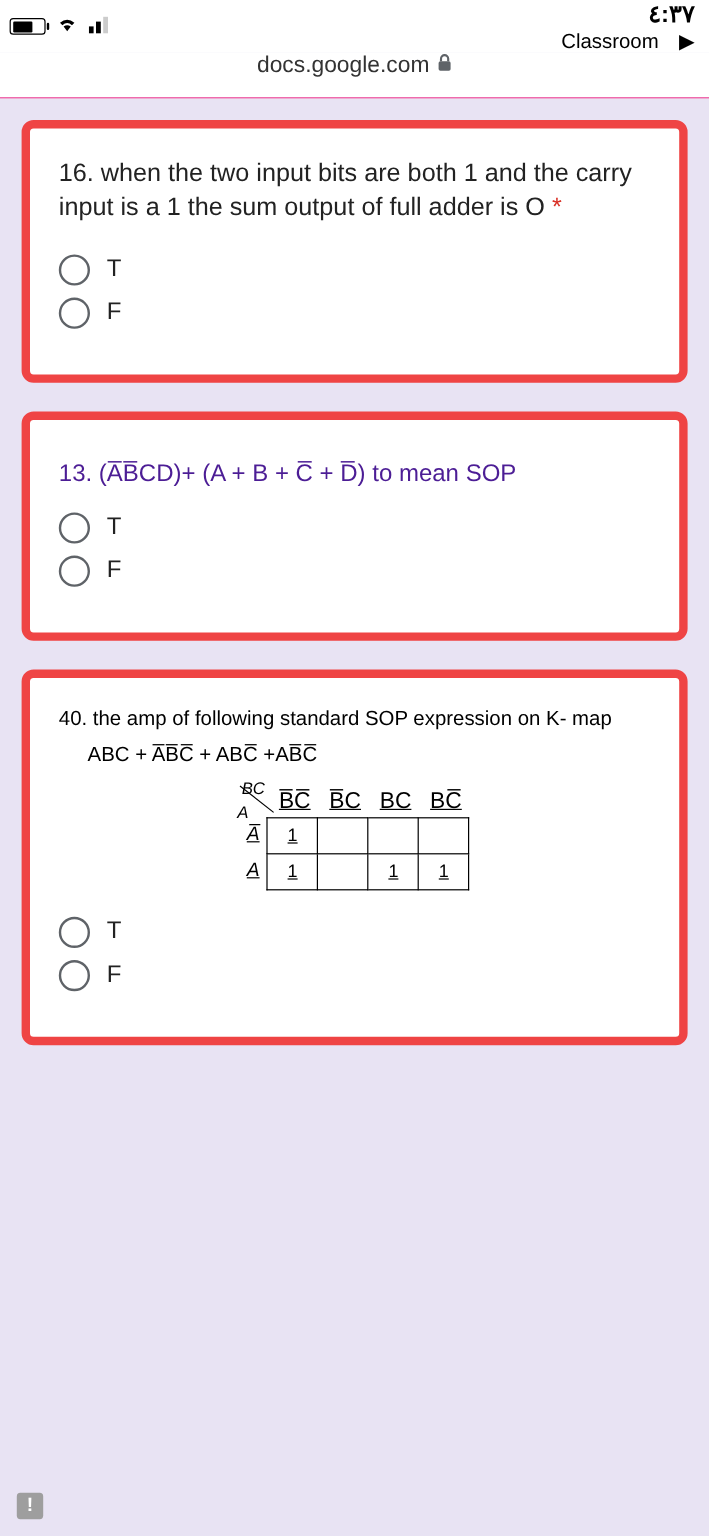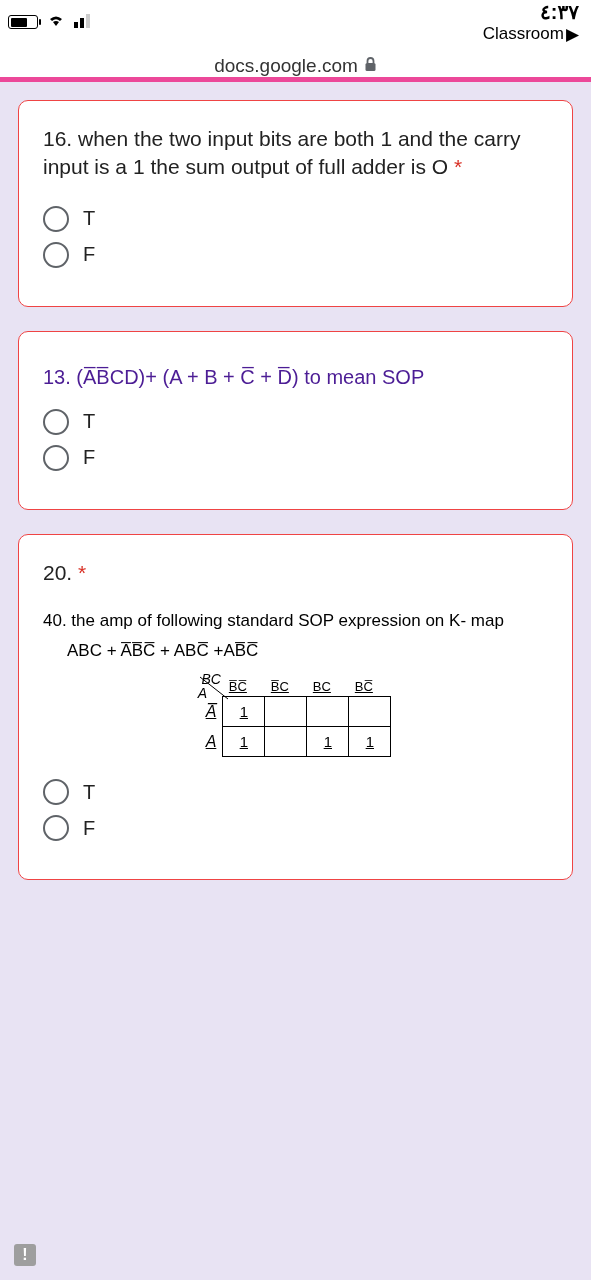--- a/index.html
+++ b/index.html
@@ -15,39 +15,39 @@
     height: 44px;
     background: #fff;
     display: flex;
     align-items: center;
     justify-content: space-between;
     padding: 0 12px 0 8px;
   }
   .status-left { display: flex; align-items: center; gap: 8px; }
   .status-right { text-align: right; }
   .time { font-size: 20px; font-weight: bold; direction: rtl; }
-  .classroom { font-size: 17px; display: flex; align-items: center; gap: 2px; }
+  .classroom { font-size: 17px; display: flex; align-items: center; gap: 17px; }
   .url-bar {
     height: 38px;
     background: #fff;
     display: flex;
-    align-items: flex-end;
+    align-items: flex-start;
     justify-content: center;
     gap: 6px;
     font-size: 19px;
     color: #333;
-    border-bottom: 5px solid #ec4899;
+    border-bottom: 1px solid #ec4899;
   }
   .content {
     padding: 18px 18px 0 18px;
   }
   .card {
     background: #fff;
     border-radius: 10px;
-    border: 1px solid #ef4444;
+    border: 7px solid #ef4444;
     padding: 24px 24px 28px 24px;
     margin-bottom: 24px;
   }
   .q-title {
     font-size: 21px;
     color: #222;
     line-height: 1.35;
     margin-bottom: 24px;
   }
   .req { color: #d93025; }
@@ -73,21 +73,21 @@
   }
   .q20-text { font-size: 17px; margin-bottom: 10px; }
   .q20-expr { font-size: 17px; margin-bottom: 16px; padding-left: 24px;}
   .kmap-wrap { display: flex; justify-content: center; margin: 6px 0 22px 0; text-decoration: underline;}
   .kmap { position: relative; }
   .kmap-arrow {
     position: absolute; top: -2px; left: -2px;
     width: 34px; height: 28px;
   }
   .kmap table { border-collapse: collapse; }
-  .kmap th { font-weight: normal; font-size: 13px; padding: 2px 6px; text-align: left; }
+  .kmap th { font-weight: normal; font-size: 19px; padding: 2px 6px; text-align: right; }
   .kmap td {
     border: 1px solid #000;
     width: 42px; height: 30px;
     font-size: 15px; text-align: center;
   }
   .kmap .rowhead { border: none; padding-right: 6px; text-align: right; font-size: 16px; font-style: italic;}
   .error-badge {
     position: absolute;
     left: 14px;
     bottom: 14px;
@@ -172,24 +172,20 @@
       <div class="radio"></div>
       <span>T</span>
     </div>
     <div class="radio-row">
       <div class="radio"></div>
       <span>F</span>
     </div>
   </div>
 
   <div class="card">
-    <div class="q-title">
-      <span>20.</span>
-      <span class="req"> *</span>
-    </div>
     <div class="q20-text">40. the amp of following standard SOP expression on K- map</div>
     <div class="q20-expr">ABC + A̅B̅C̅ + ABC̅ +AB̅C̅</div>
 
     <div class="kmap-wrap">
       <div class="kmap">
         <svg class="kmap-arrow" viewBox="0 0 34 28">
           <line x1="2" y1="2" x2="30" y2="24" stroke="#000" stroke-width="1"></line>
         </svg>
         <table>
           <tbody>

